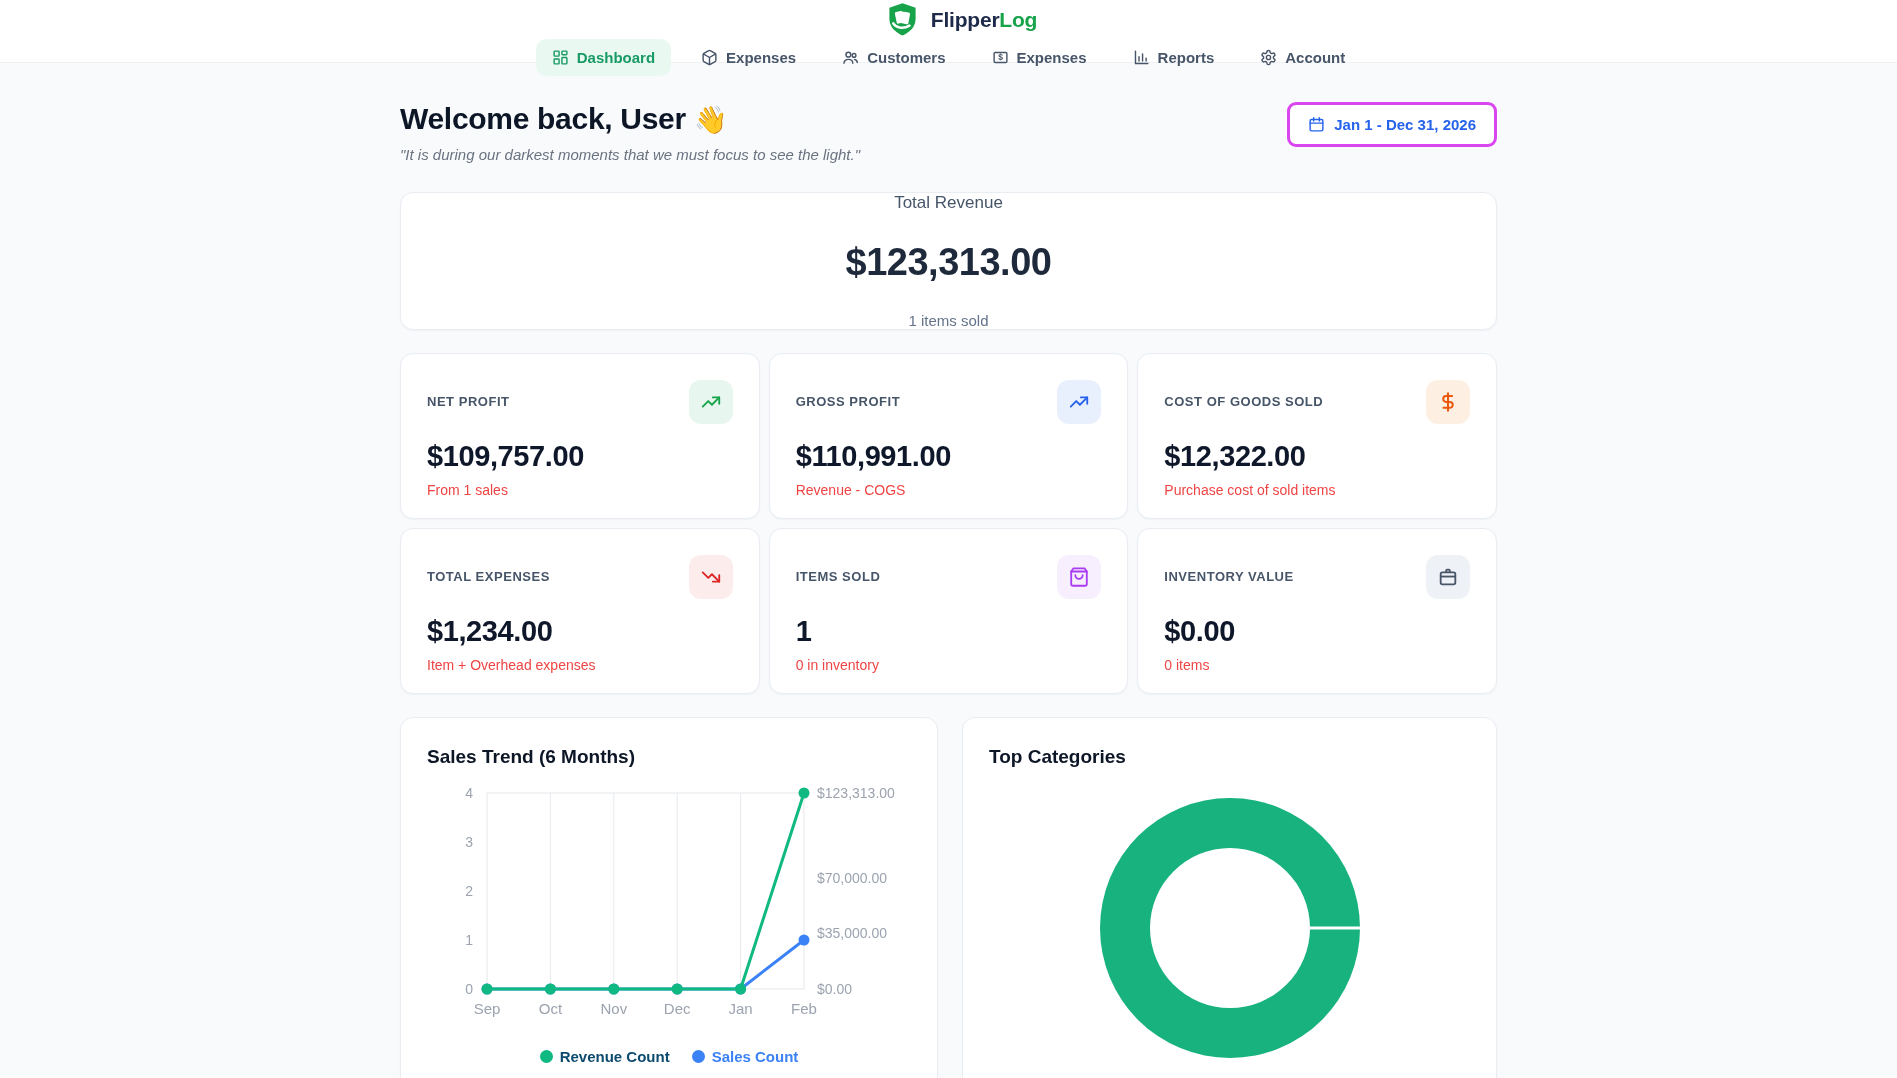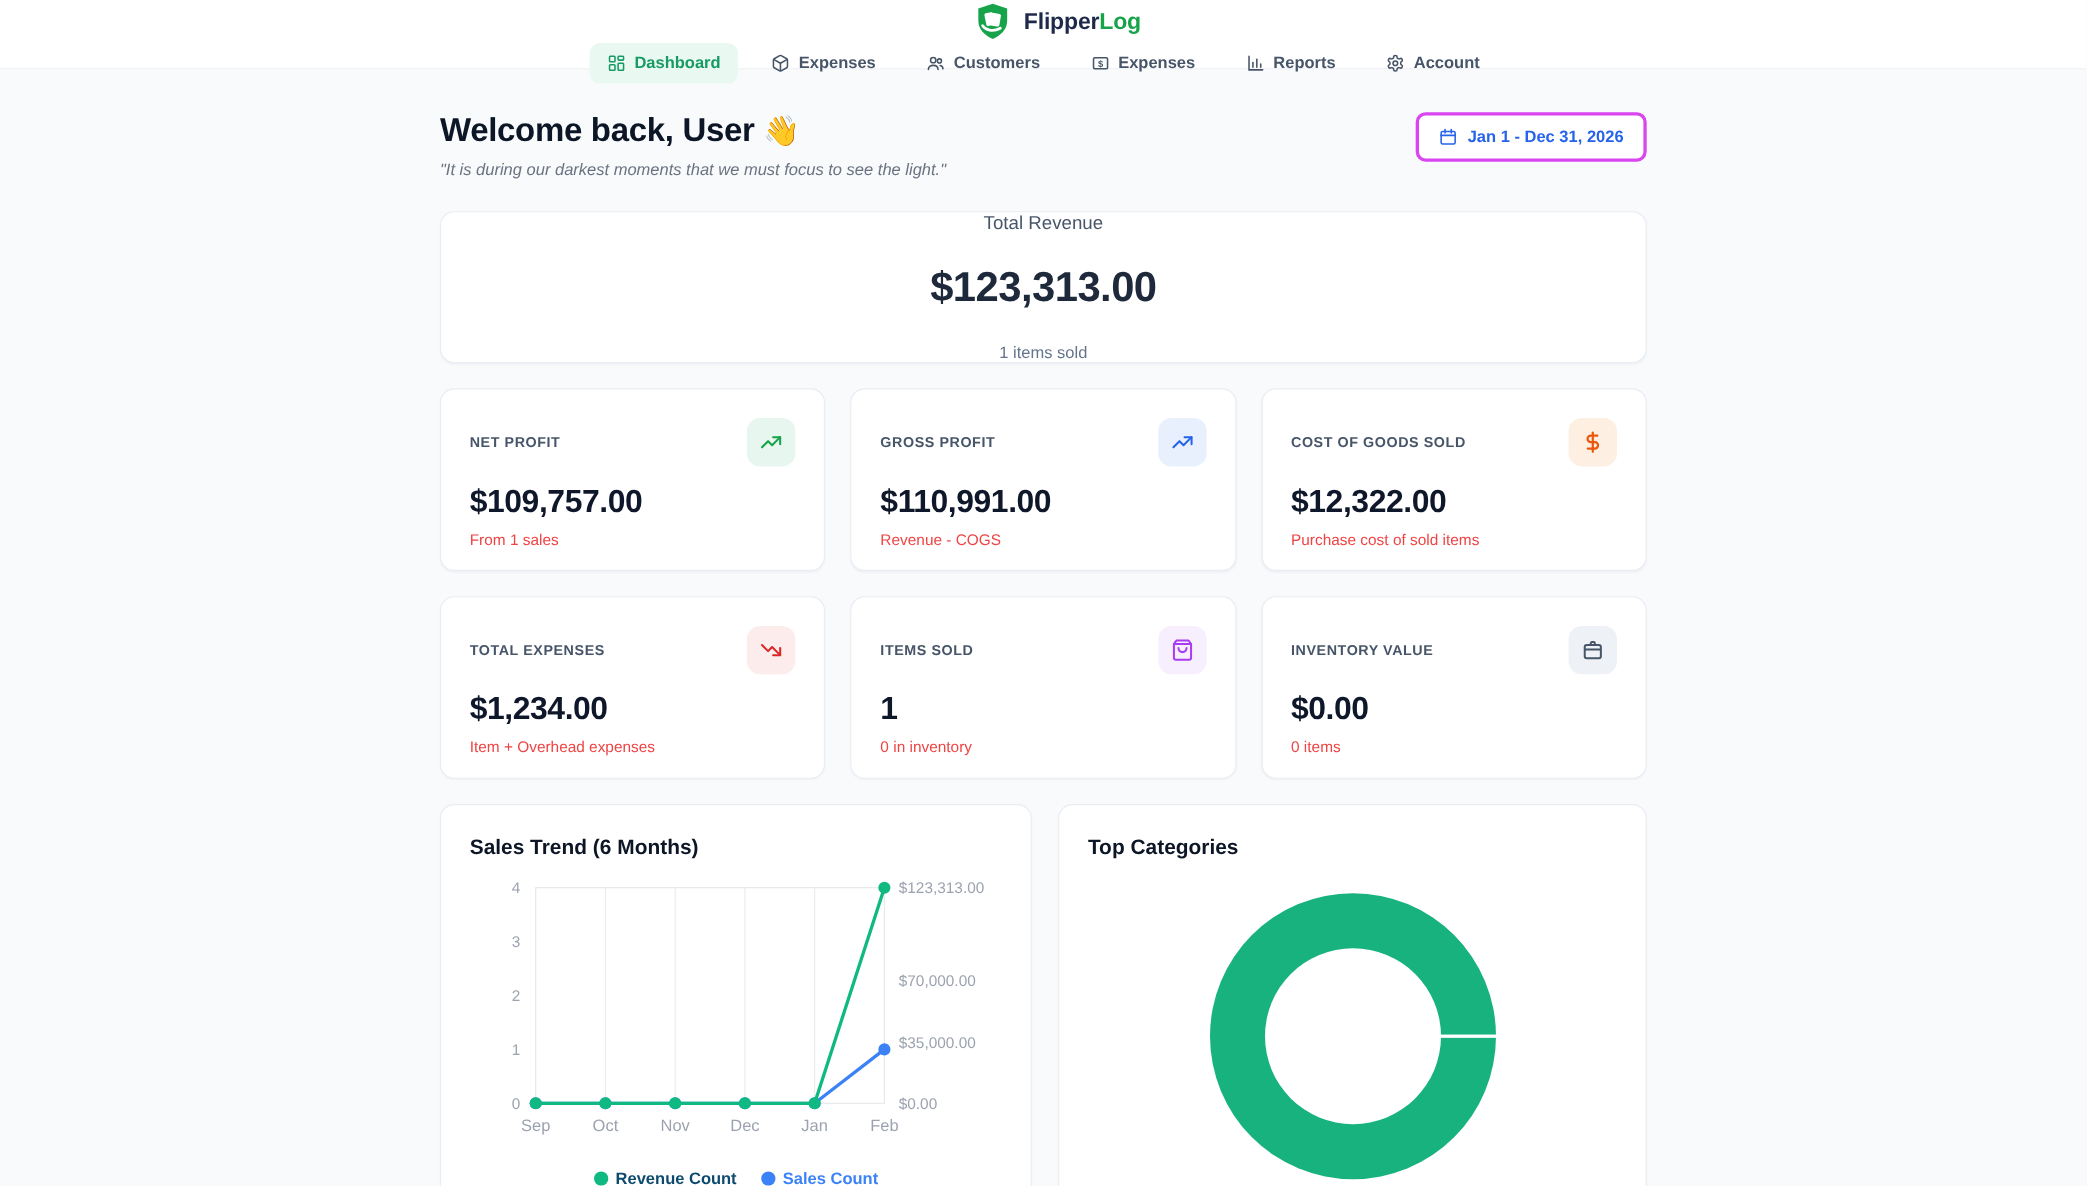--- a/index.html
+++ b/index.html
@@ -29,21 +29,21 @@
   .quote { margin-top:10px; font-size:15px; font-style:italic; color:#6b7280; }
   .date-btn { display:flex; align-items:center; gap:9px; background:#ffffff; border:3px solid #d946ef;
               border-radius:9px; padding:11px 18px; font-size:15px; font-weight:600; color:#2563eb; cursor:pointer; }
   .date-btn svg { width:17px; height:17px; }
   
   .card { background:#ffffff; border:1px solid #e9edf2; border-radius:13px; box-shadow:0 1px 2px rgba(16,24,40,.04); }
   .revenue-card { margin-top:29px; height:138px; display:flex; flex-direction:column; align-items:center; justify-content:space-between; text-align:center; }
   .revenue-label { font-size:17px; color:#475569; }
   .revenue-value { font-size:38px; font-weight:800; color:#1e293b; margin-top:6px; letter-spacing:-0.5px; }
   .revenue-sub { font-size:15px; color:#64748b; margin-top:7px; }
-  .stats-grid { margin-top:23px; display:grid; grid-template-columns:repeat(3,1fr); gap:23px; }
+  .stats-grid { margin-top:23px; display:grid; grid-template-columns:repeat(3,1fr); gap:9px; }
   .stat-card { height:166px; padding:26px; }
   .stat-top { display:flex; justify-content:space-between; align-items:flex-start; }
   .stat-label { font-size:13px; font-weight:700; color:#475569; letter-spacing:0.04em; margin-top:14px; }
   .icon-box { width:44px; height:44px; border-radius:12px; display:flex; align-items:center; justify-content:center; }
   .icon-box svg { width:22px; height:22px; }
   .stat-value { font-size:29px; font-weight:800; color:#0f172a; margin-top:16px; letter-spacing:-0.4px; }
   .stat-sub { font-size:14px; color:#ef4444; margin-top:9px; }
   
   .bottom-grid { margin-top:23px; display:grid; grid-template-columns:538px 1fr; gap:24px; }
   .panel { height:560px; padding:28px 26px; }

